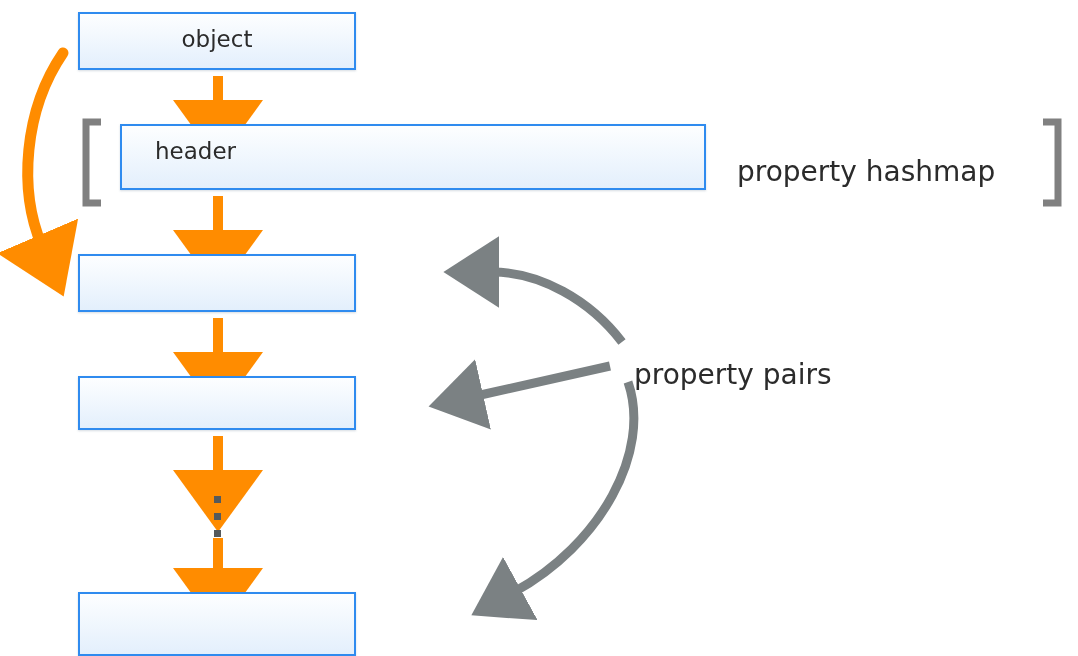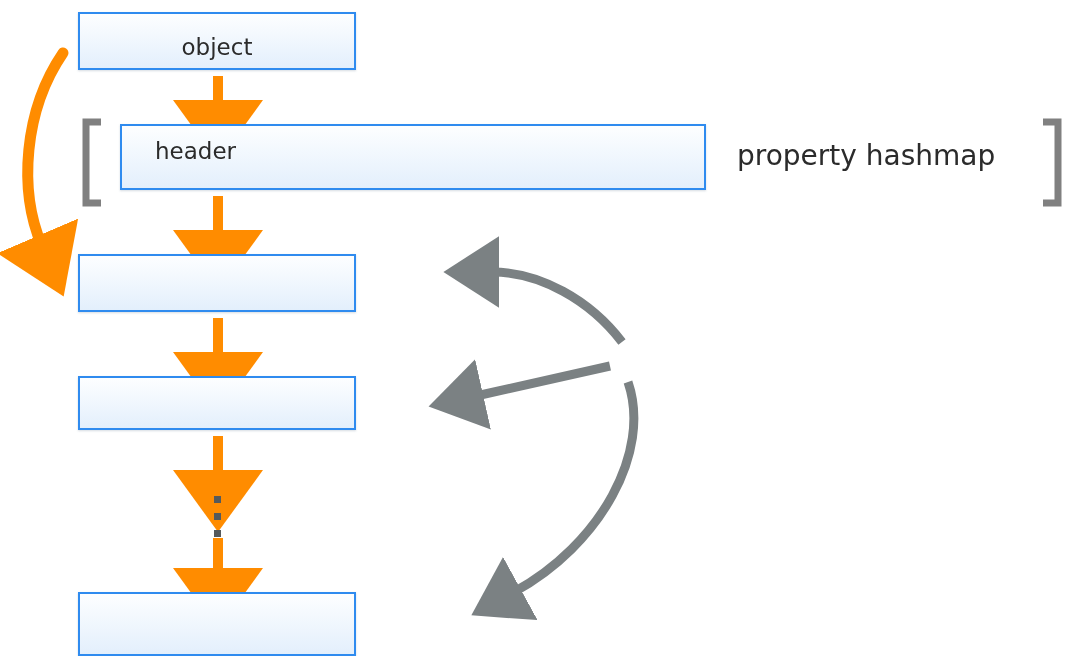--- a/index.html
+++ b/index.html
@@ -38,38 +38,39 @@
   .node-label {
     position: absolute;
     color: #2b2b2b;
     font-size: 23px;
     line-height: 1;
     white-space: nowrap;
   }
 
   
   #box-object { left: 78px;  top: 12px;  width: 278px; height: 58px; }
-  #label-object { left: 78px; top: 28px; width: 278px; text-align: center; margin-top: 8px; }
+  #label-object { left: 78px; top: 28px; width: 278px; text-align: center; }
 
   
   #box-header { left: 120px; top: 124px; width: 586px; height: 66px; }
   #label-header { left: 155px; top: 140px; }
 
   
   #box-pair-1 { left: 78px; top: 254px; width: 278px; height: 58px; }
   #box-pair-2 { left: 78px; top: 376px; width: 278px; height: 54px; }
   #box-pair-3 { left: 78px; top: 592px; width: 278px; height: 64px; }
 
   
   .free-text {
     position: absolute;
     color: #2b2b2b;
     font-size: 28px;
     line-height: 1;
     white-space: nowrap;
+    margin-top: 16px;
   }
   #text-hashmap { left: 737px; top: 142px; }
   #text-pairs   { left: 634px; top: 345px; }
 </style>
 </head>
 <body>
 
 <div id="diagram-root">
 
   <svg id="diagram-svg" viewBox="0 0 1078 656">
@@ -139,14 +140,15 @@
 
   <div class="node-box" id="box-header"></div>
   <div class="node-label" id="label-header">header</div>
 
   <div class="node-box" id="box-pair-1"></div>
   <div class="node-box" id="box-pair-2"></div>
   <div class="node-box" id="box-pair-3"></div>
 
   <div class="free-text" id="text-hashmap">property hashmap</div>
 
+  <div class="free-text" id="text-pairs">property pairs</div>
 
 </div>
 
 </body></html>

